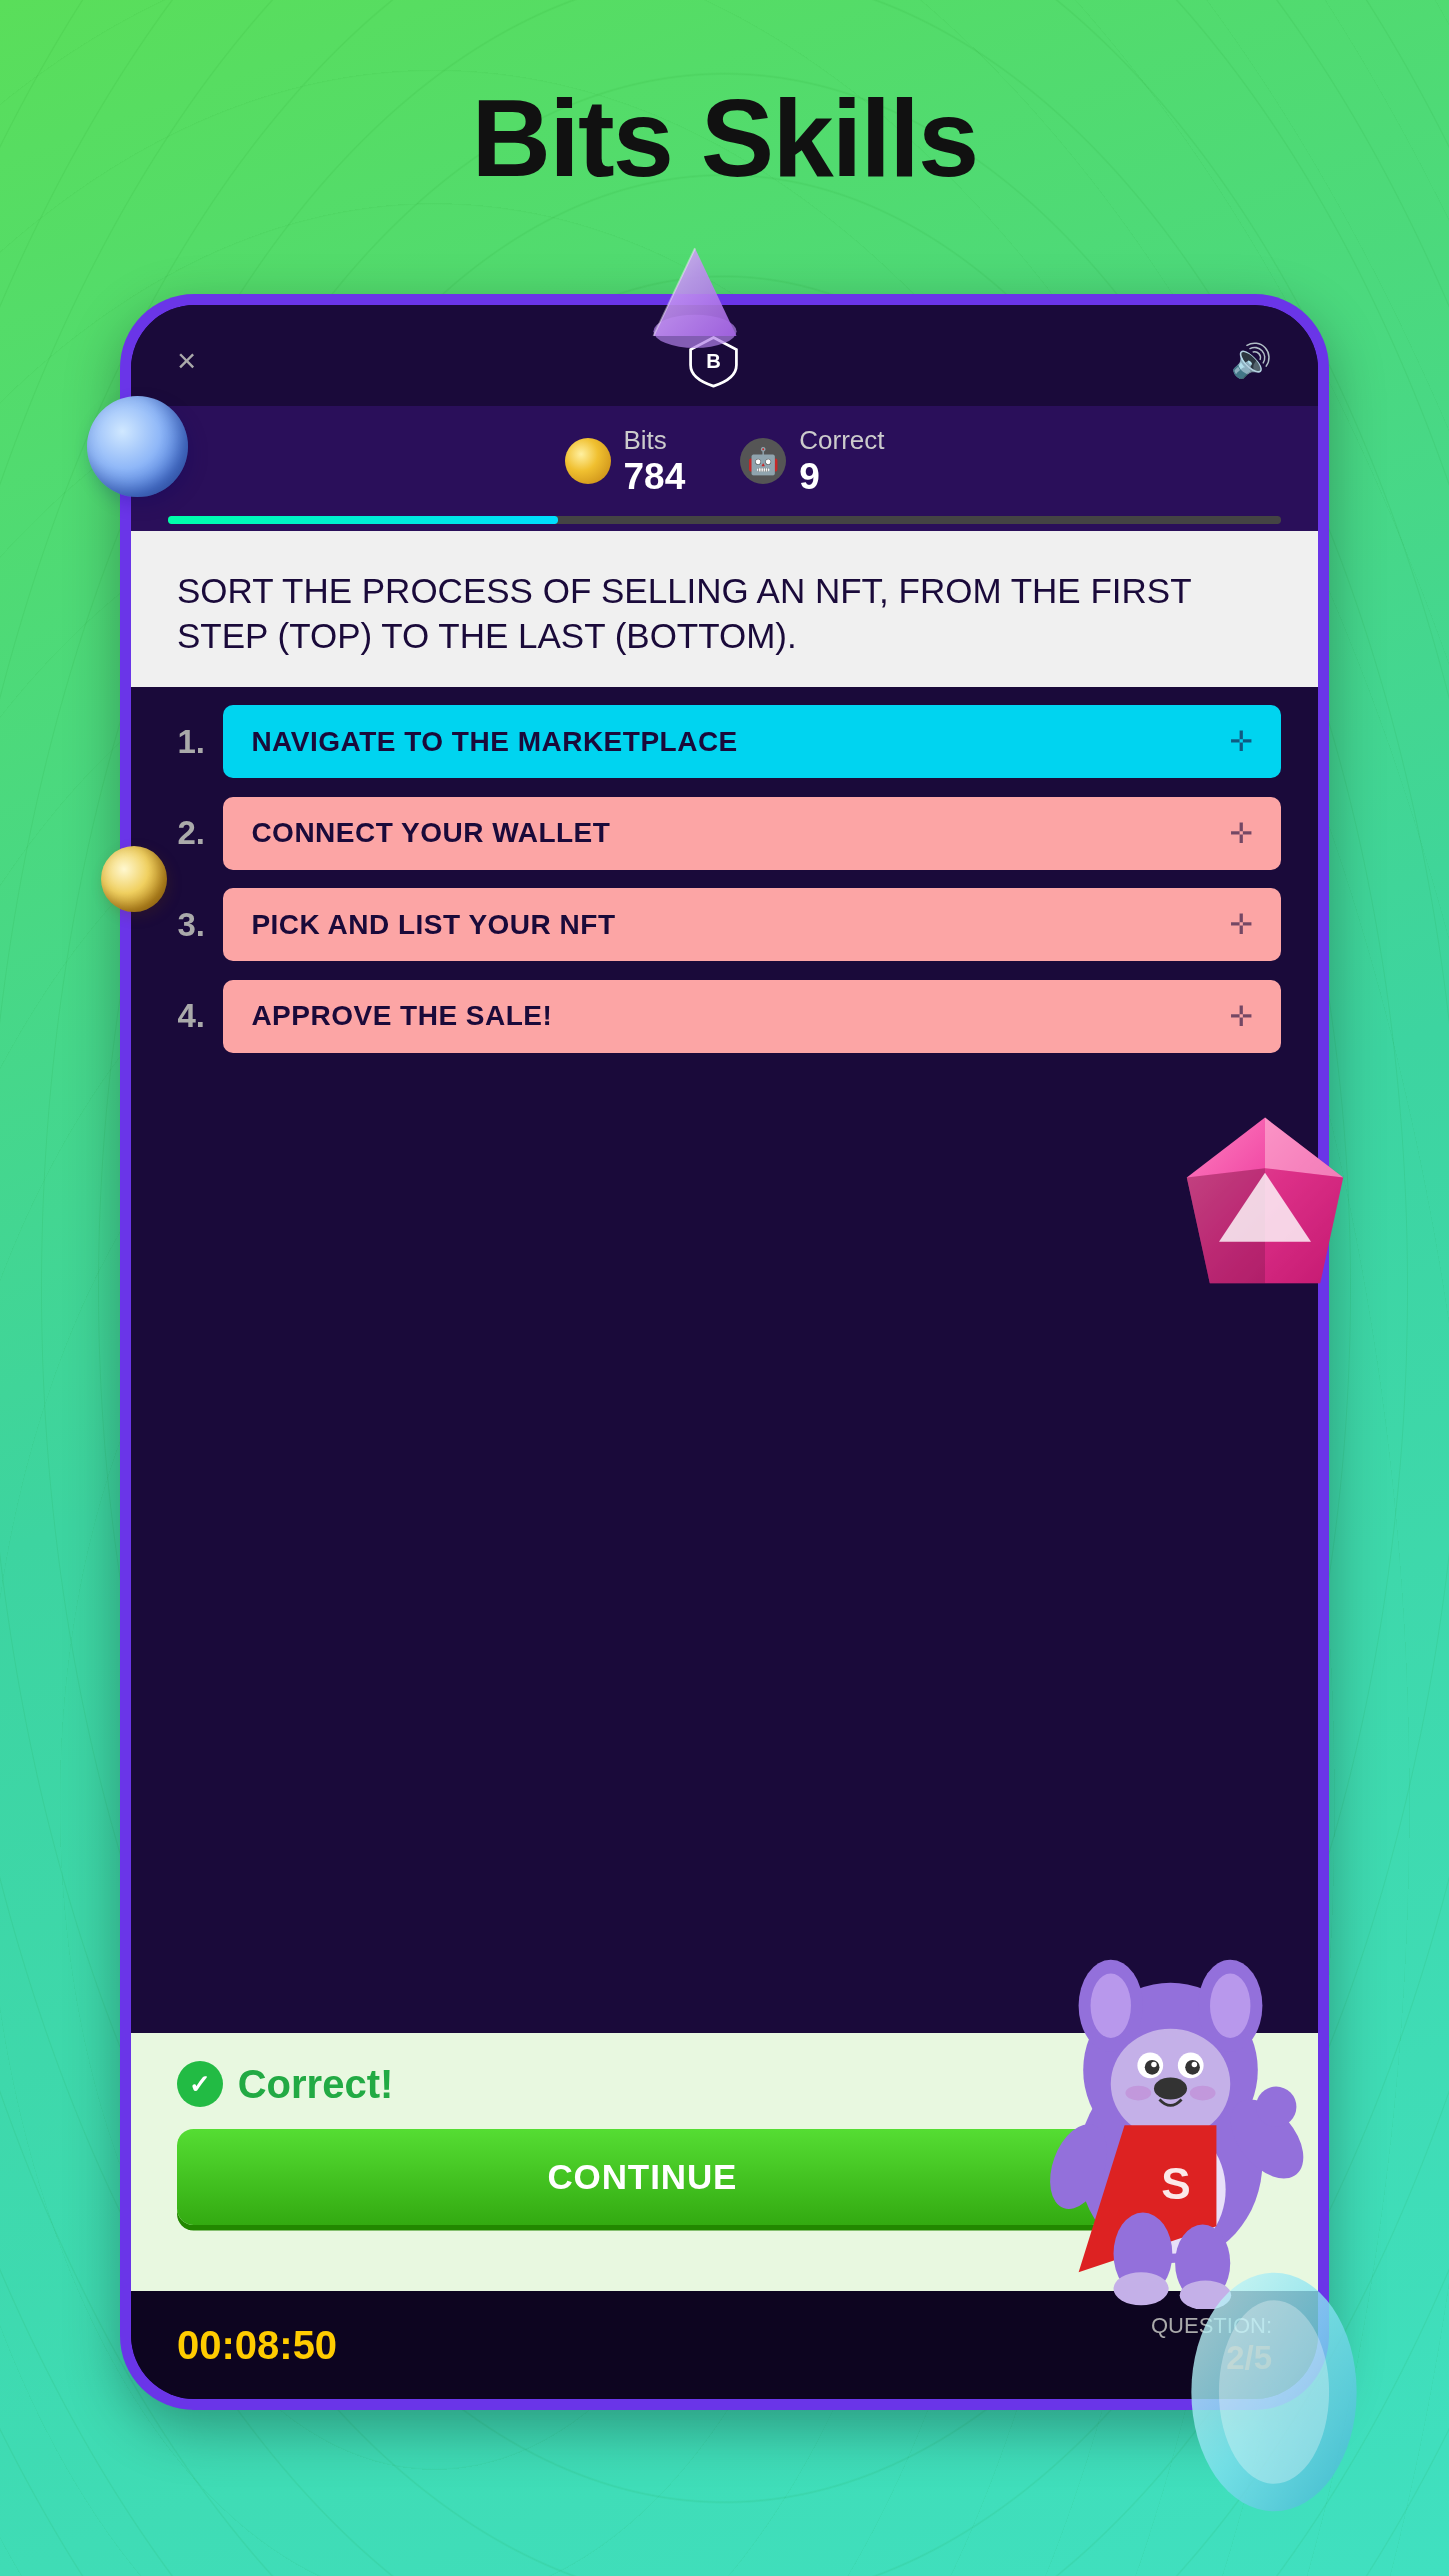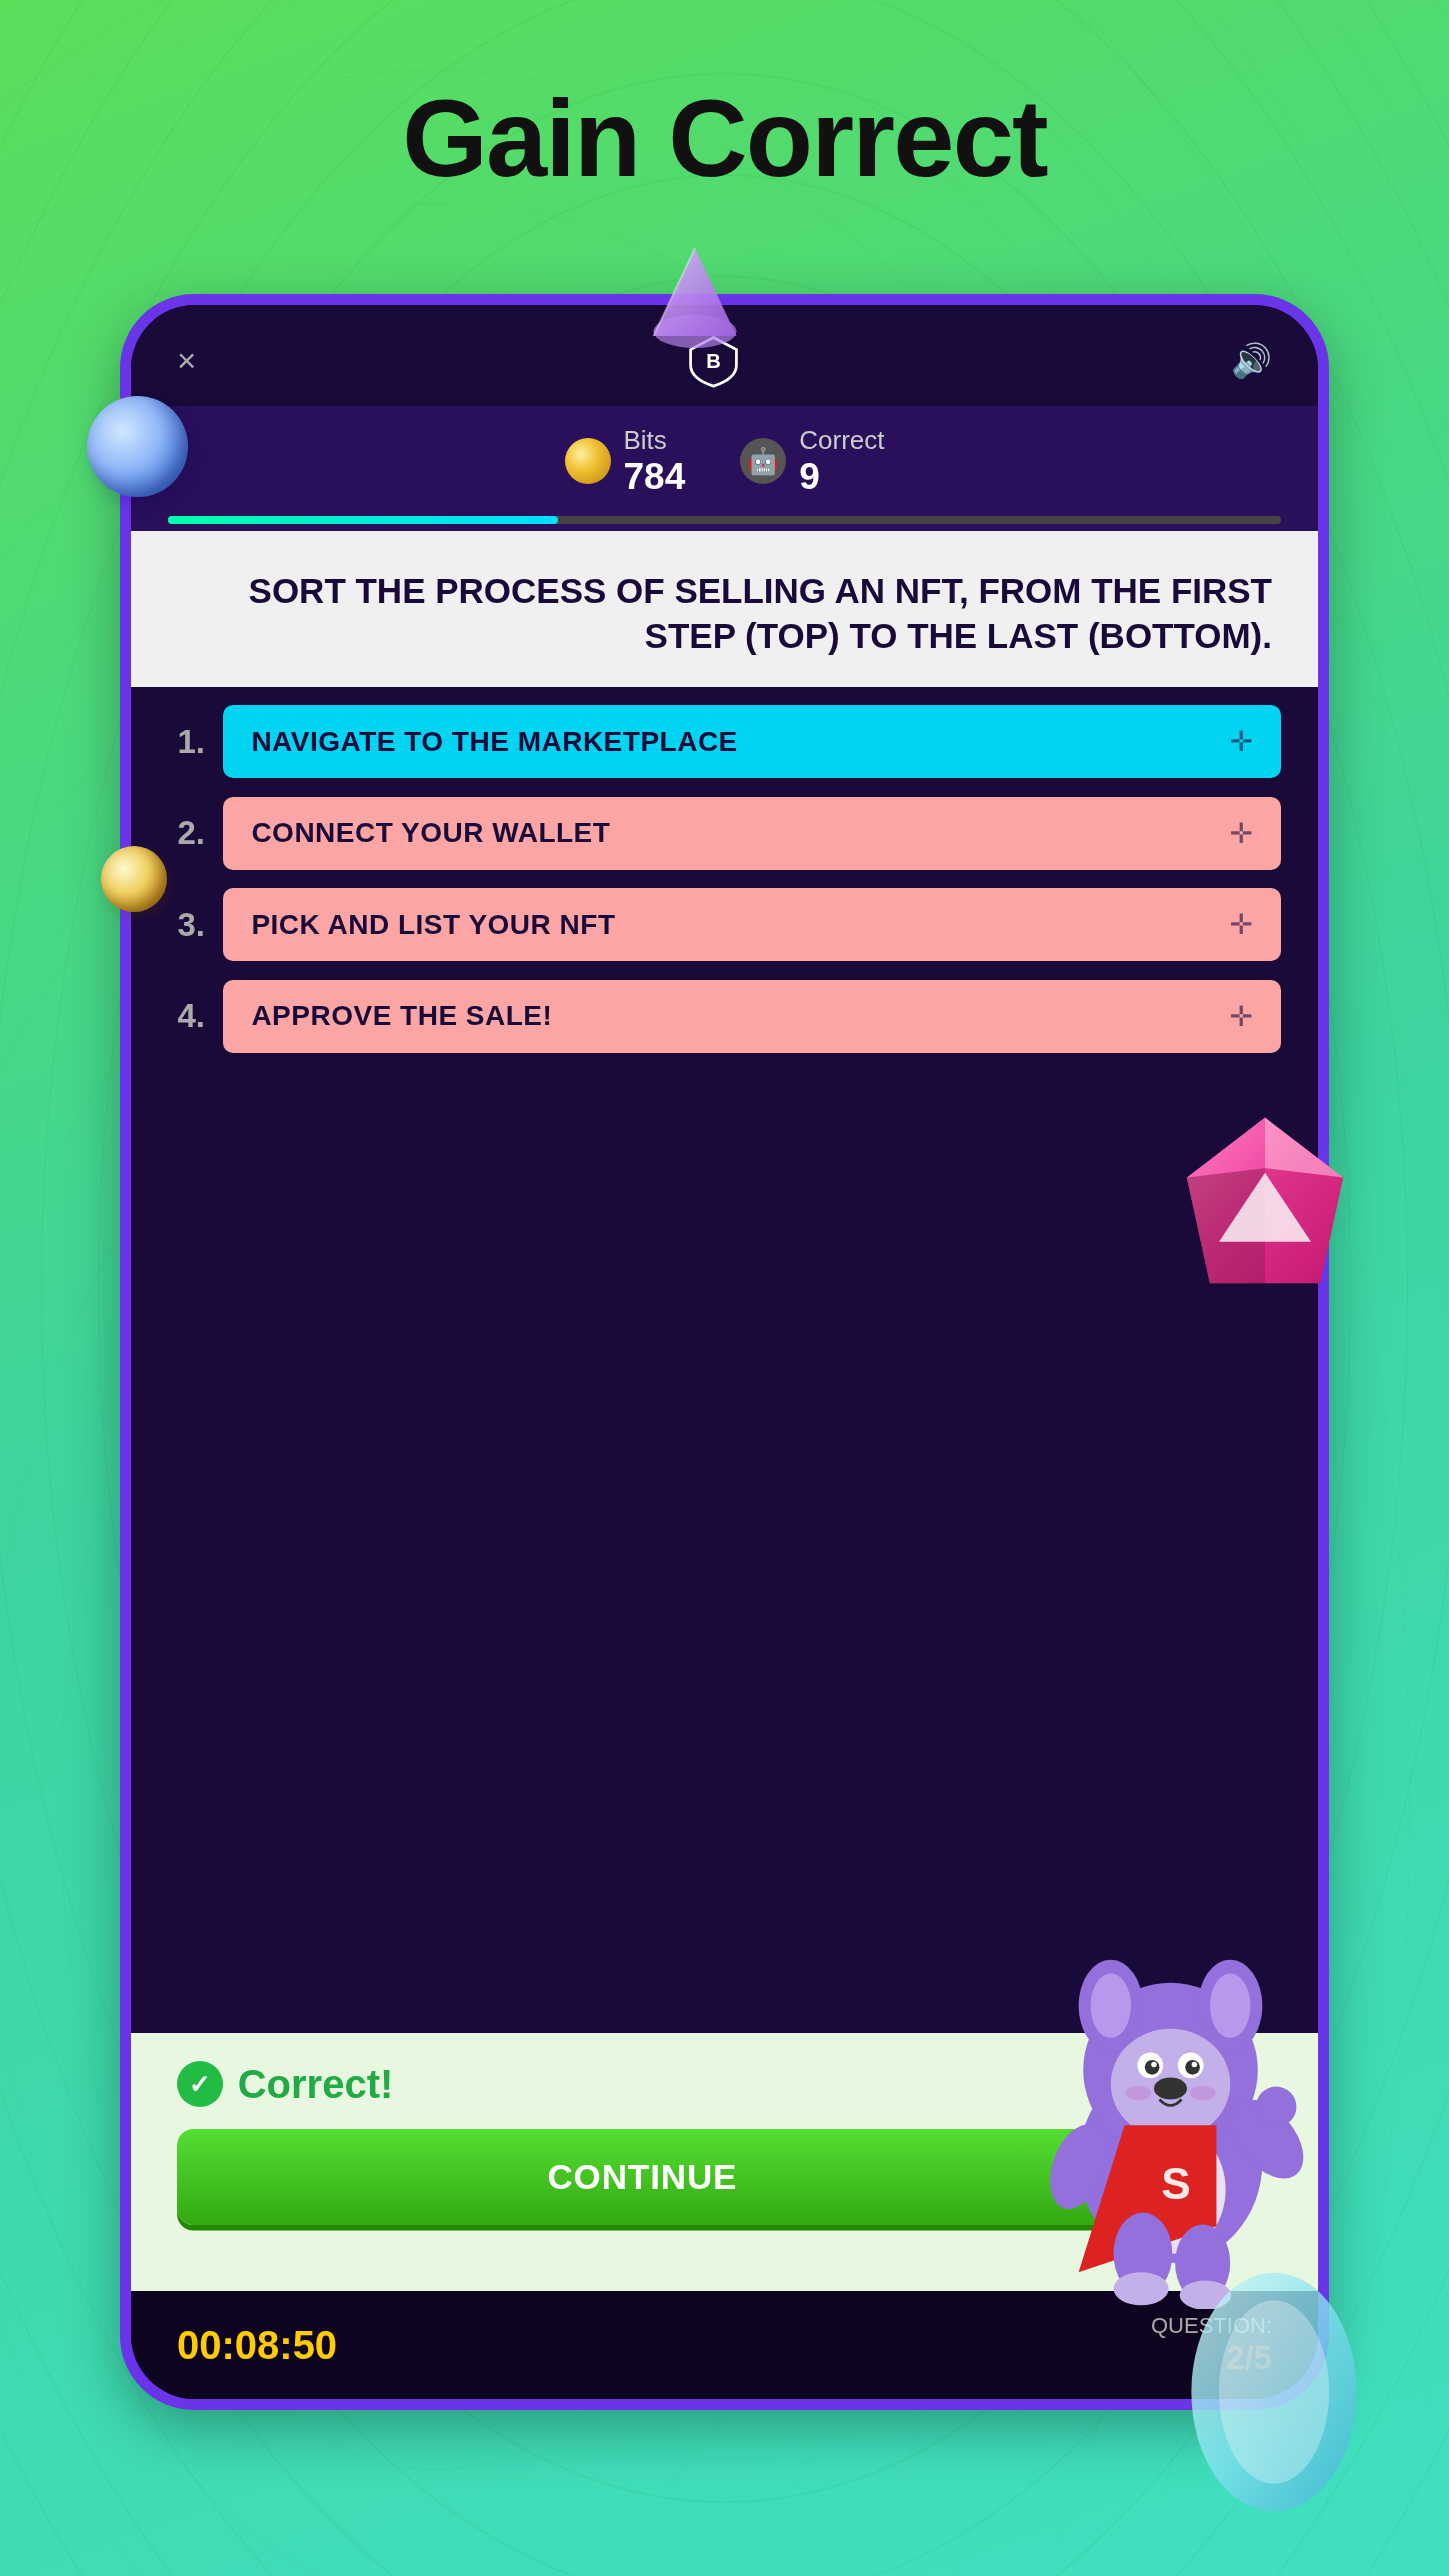--- a/index.html
+++ b/index.html
@@ -213,23 +213,23 @@
 
     
     .question-area {
       background: #f0f0f0;
       padding: 37px 46px 28px;
       flex-shrink: 0;
     }
 
     .question-text {
       font-size: 35px;
-      font-weight: 700;
+      font-weight: 400;
       color: #1a0a3a;
-      text-align: right;
+      text-align: left;
       line-height: 1.3;
       text-transform: uppercase;
     }
 
     
     .answers-area {
       background: #1a0a3a;
       padding: 18.4px 37px;
       flex: 1;
       display: flex;
@@ -373,21 +373,21 @@
       bottom: -18.4px;
       right: -18.4px;
       width: 331px;
       height: 386px;
       z-index: 30;
     }
   </style>
 </head>
 <body>
 
-<h1 class="page-title">Gain Correct</h1>
+<h1 class="page-title">Bits Skills</h1>
 
 <div class="orb-blue"></div>
 
 <div class="orb-gold"></div>
 
 <svg class="cone" viewBox="0 0 130 130">
   <defs>
     <linearGradient id="coneGrad" x1="0%" y1="0%" x2="100%" y2="100%">
       <stop offset="0%" style="stop-color:#e0c0f8"></stop>
       <stop offset="40%" style="stop-color:#c090f0"></stop>

